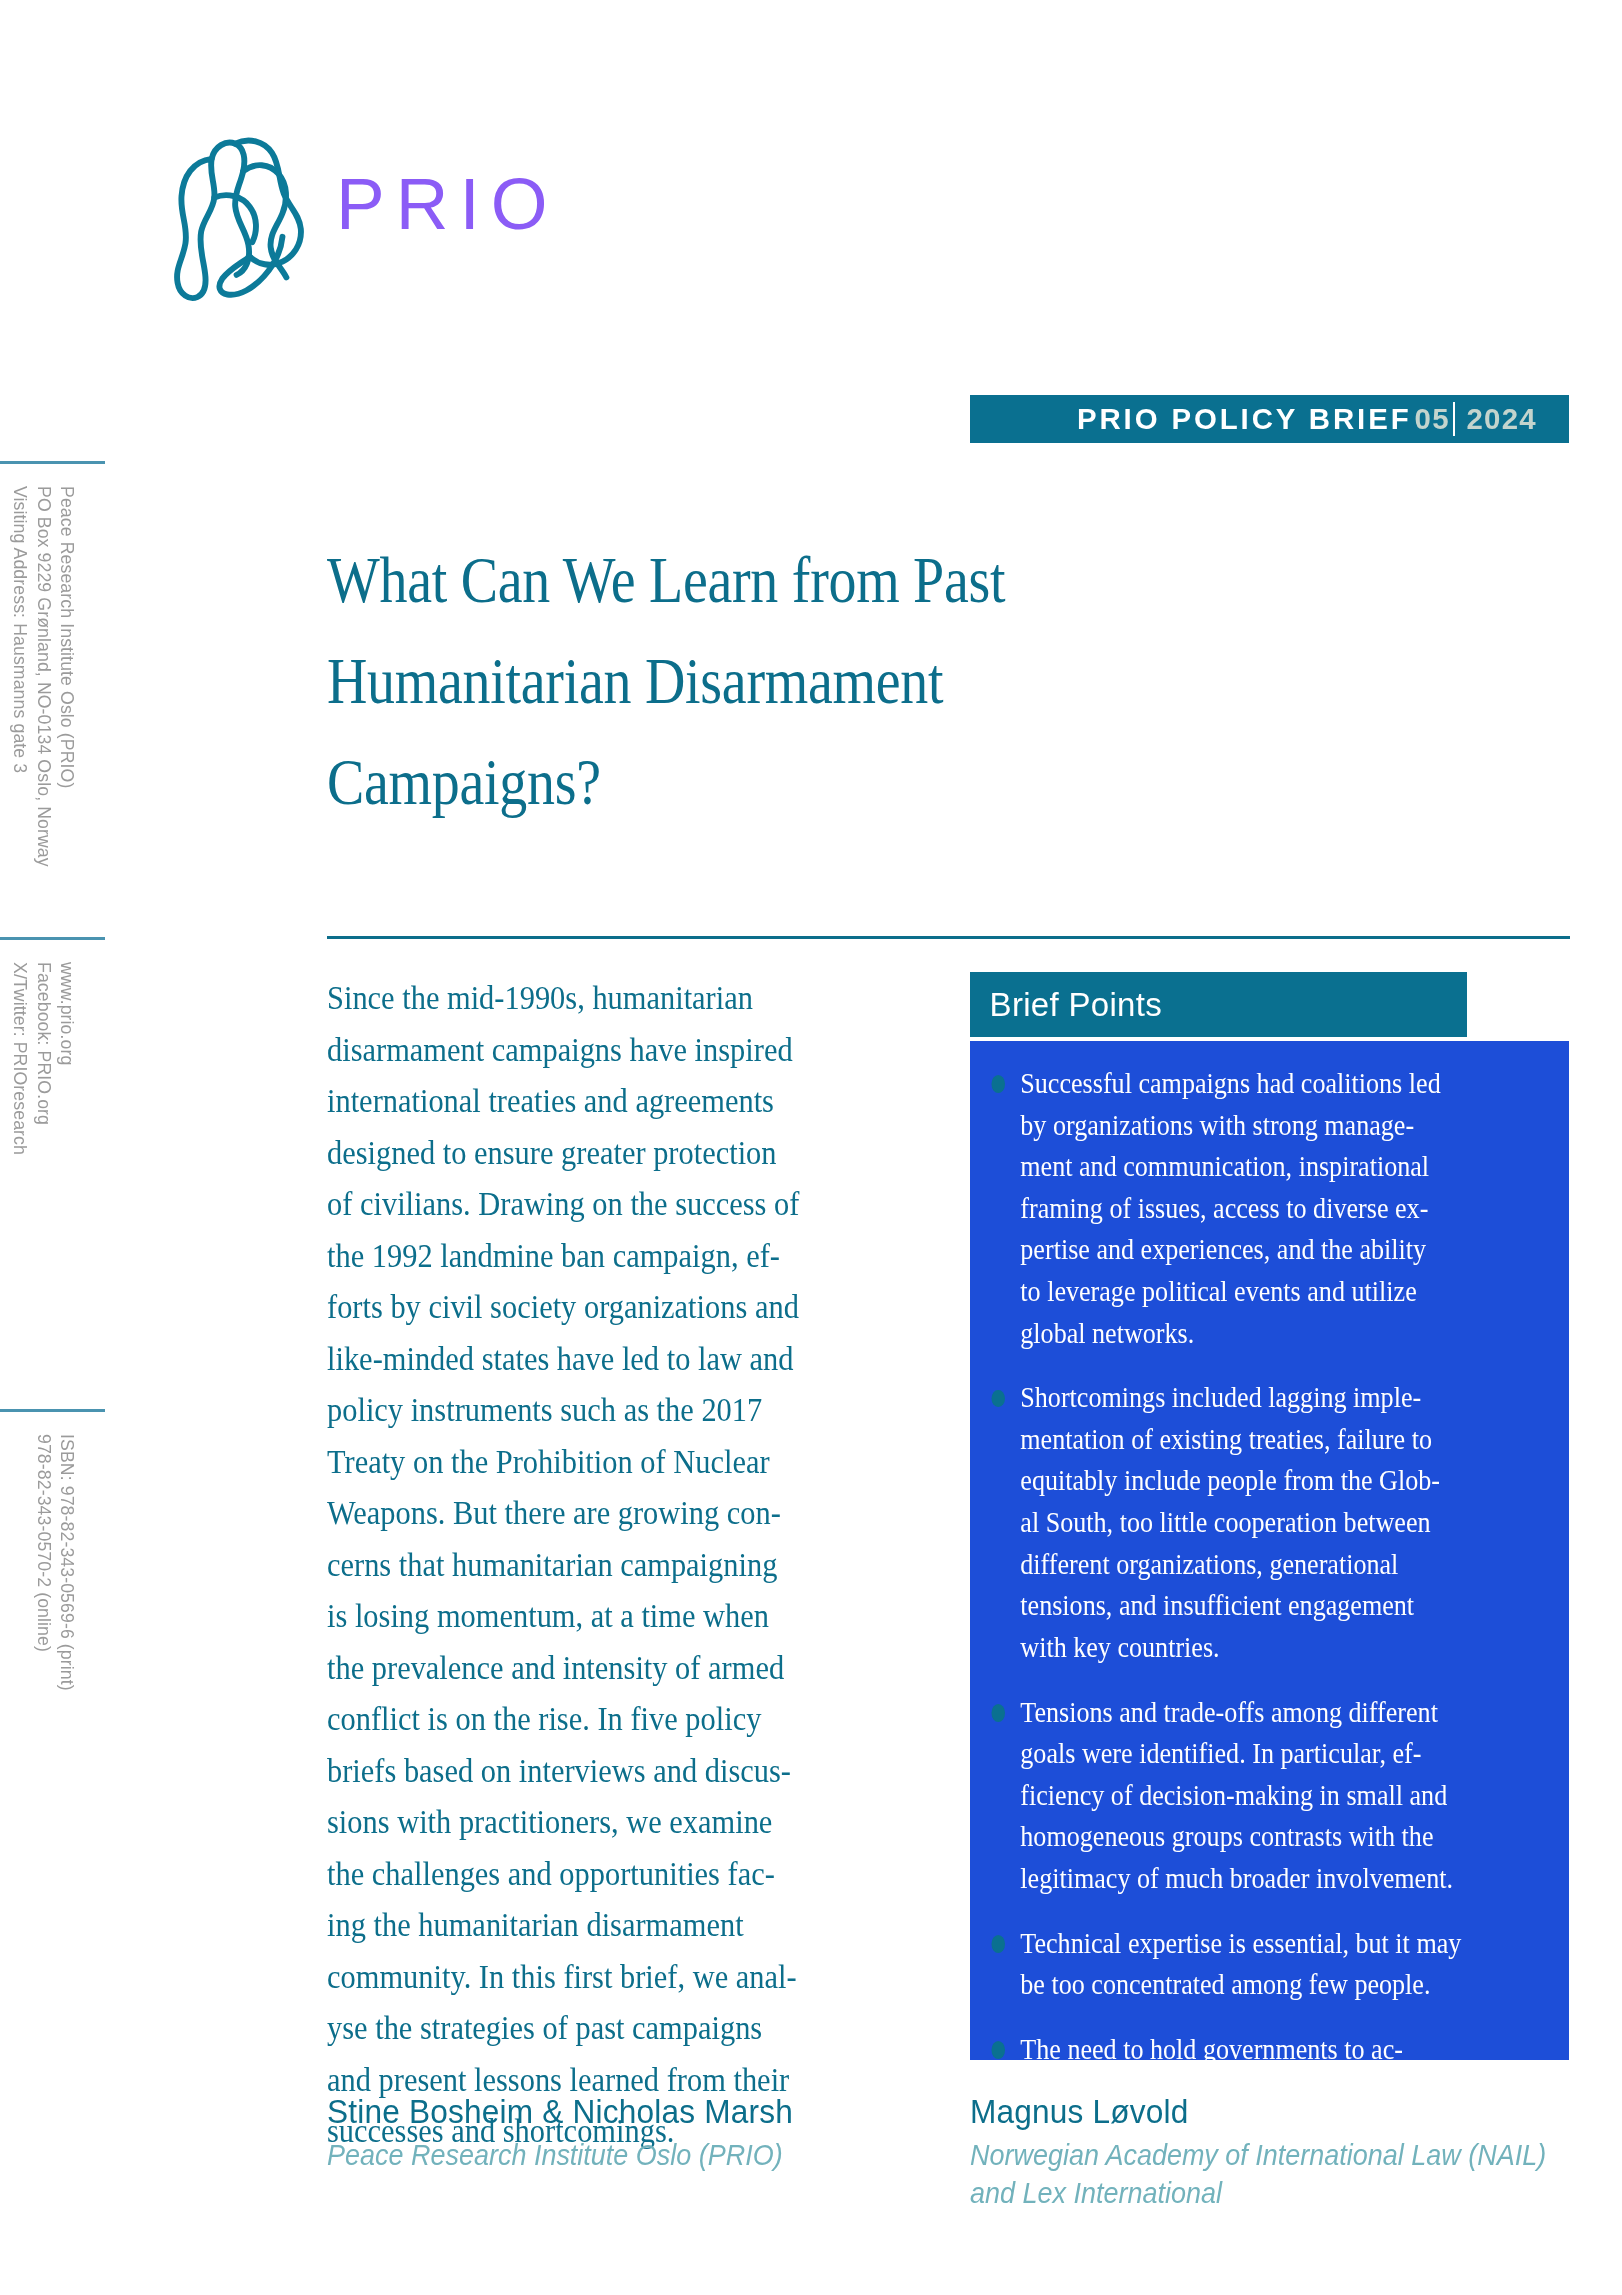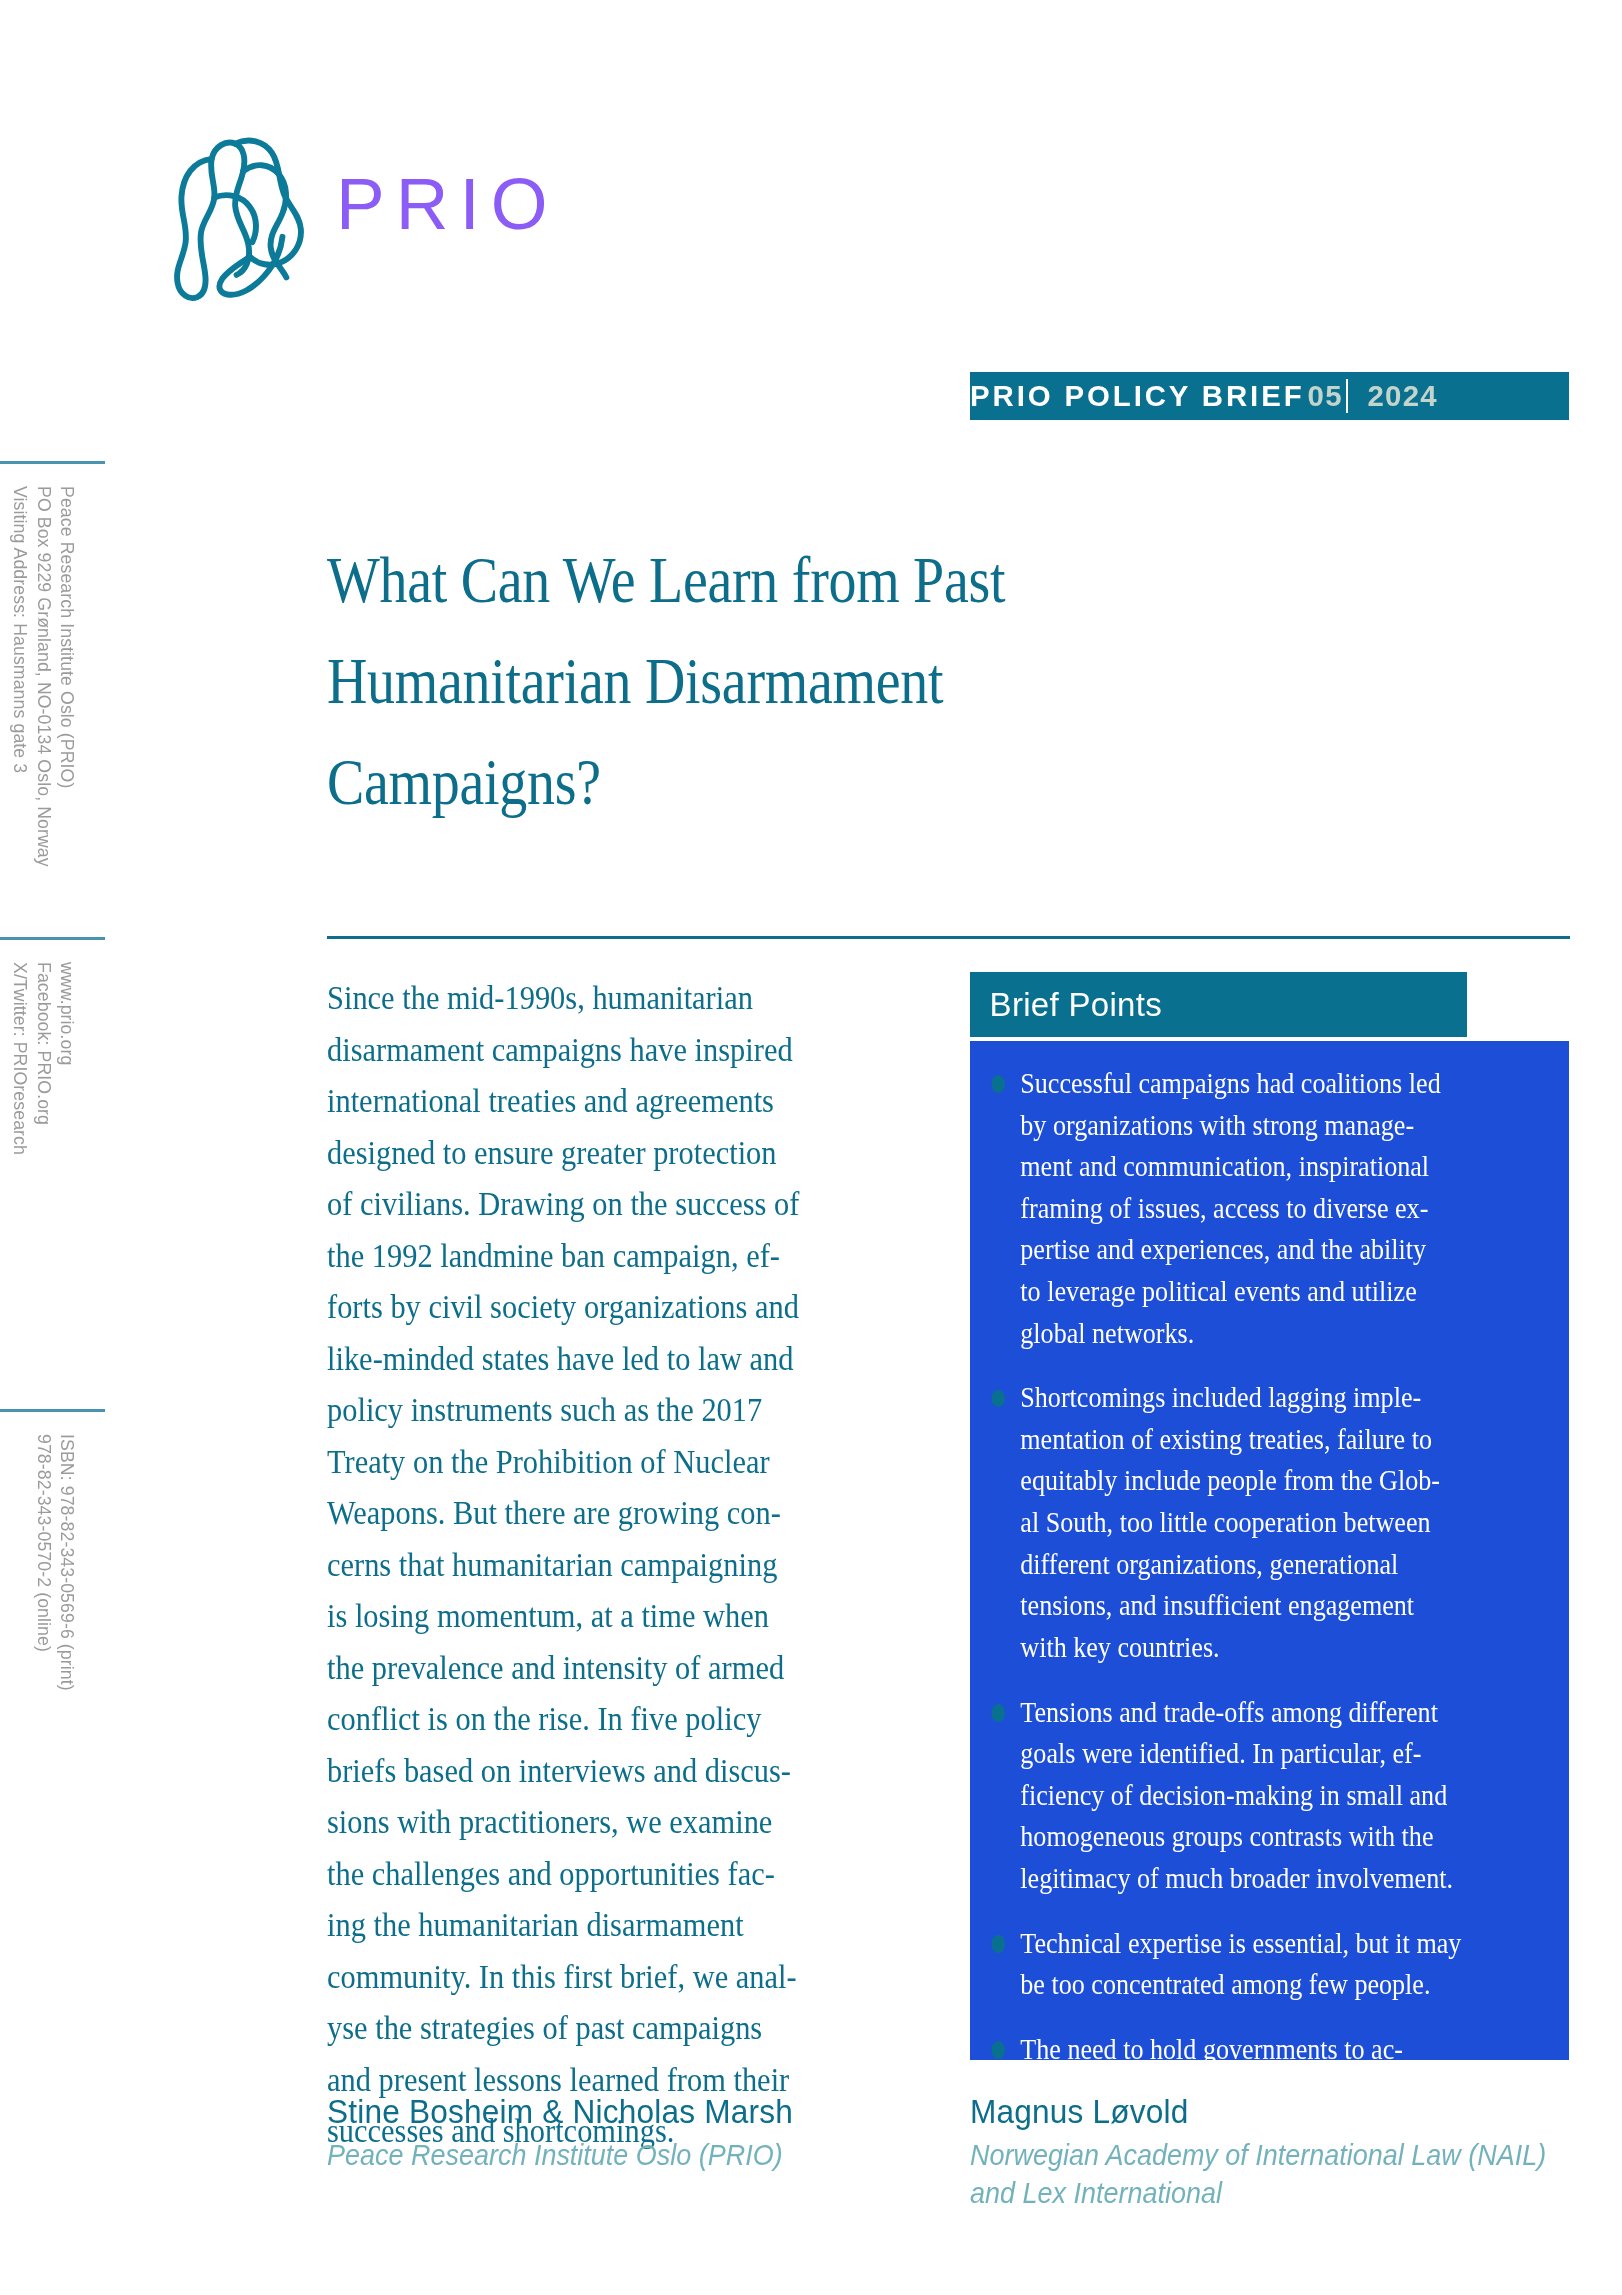--- a/index.html
+++ b/index.html
@@ -74,27 +74,28 @@
   }
 
   #side-group-address { top: 486px; height: 432px; }
   #side-group-web     { top: 962px; height: 340px; }
   #side-group-isbn    { top: 1434px; height: 366px; }
 
   
   #issue-banner {
     position: absolute;
     left: 970px;
-    top: 372px;
+    top: 395px;
     width: 599px;
     height: 48px;
     background: #0a7090;
     color: #ffffff;
     display: flex;
     align-items: center;
+    justify-content: flex-end;
     padding-right: 32px;
     box-sizing: border-box;
   }
   #issue-banner .banner-label {
     font-size: 29.4px;
     font-weight: 700;
     letter-spacing: 2.9px;
     color: #ffffff;
     font-family: "Liberation Sans", sans-serif;
   }
@@ -274,21 +275,21 @@
 
 <div id="side-group-isbn" class="side-group">
   <div class="side-col" style="left:77px;">ISBN: 978-82-343-0569-6 (print)</div>
   <div class="side-col" style="left:54px;">978-82-343-0570-2 (online)</div>
 </div>
 
 <div id="issue-banner">
   <span class="banner-label">PRIO POLICY BRIEF</span>
   <span class="banner-issue">05</span>
   <span class="banner-divider"></span>
-  <span class="banner-issue" style="margin-left:16px">2024</span>
+  <span class="banner-issue" style="margin-left:8px">2024</span>
 </div>
 
 <h1 id="doc-title">
   <span>What Can We Learn from Past</span><br>
   <span>Humanitarian Disarmament</span><br>
   <span>Campaigns?</span>
 </h1>
 
 <div id="main-rule"></div>
 

